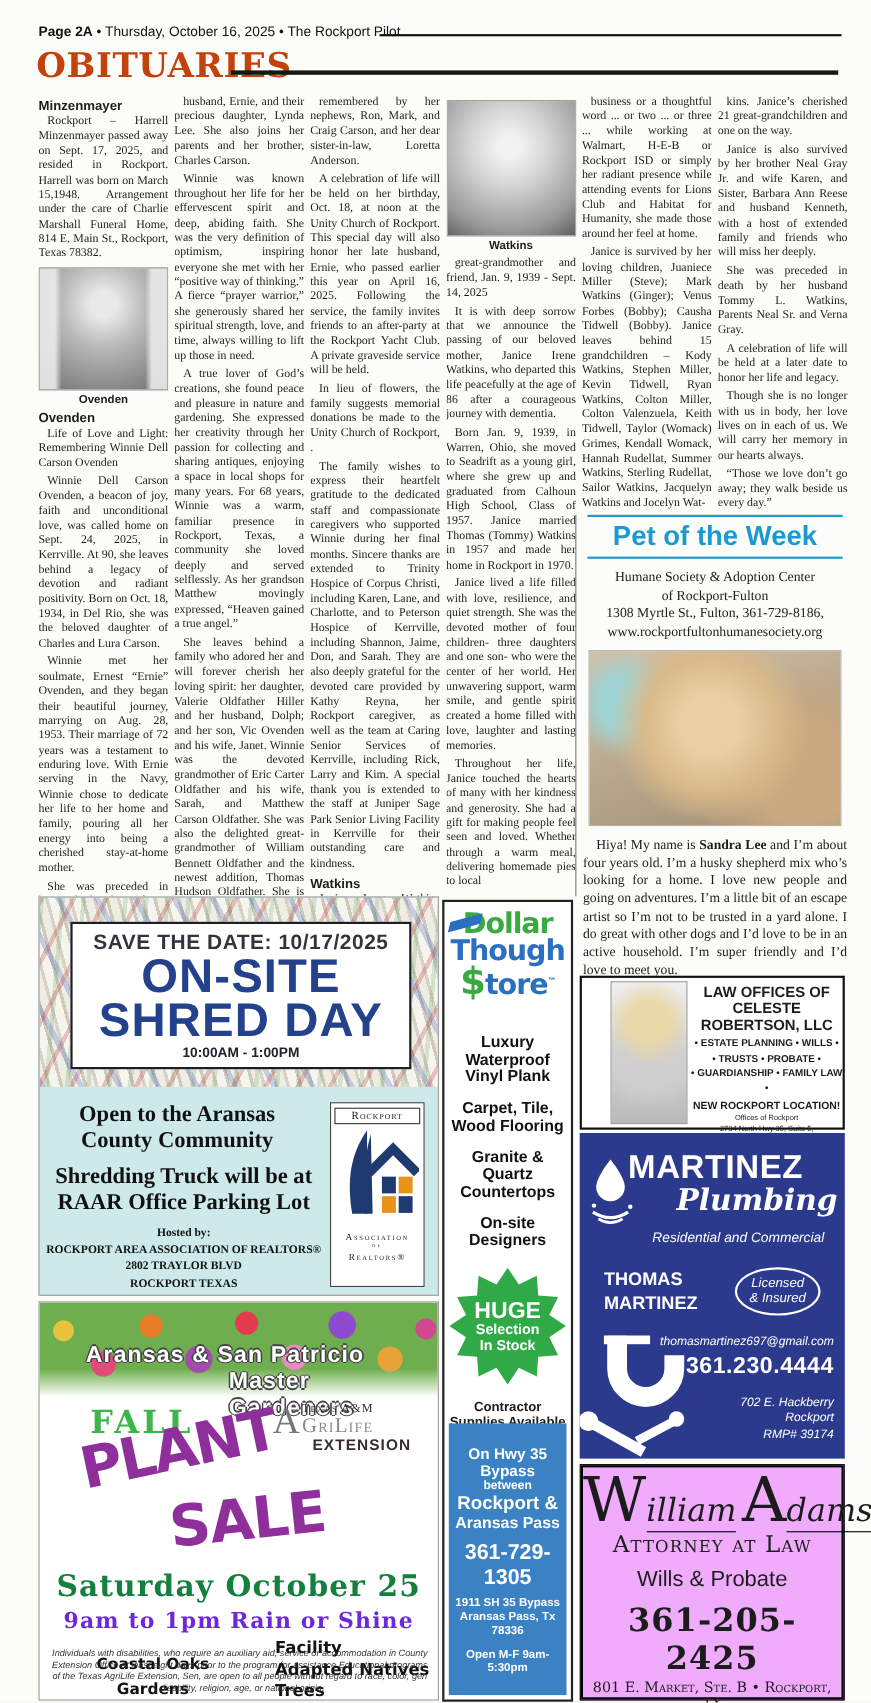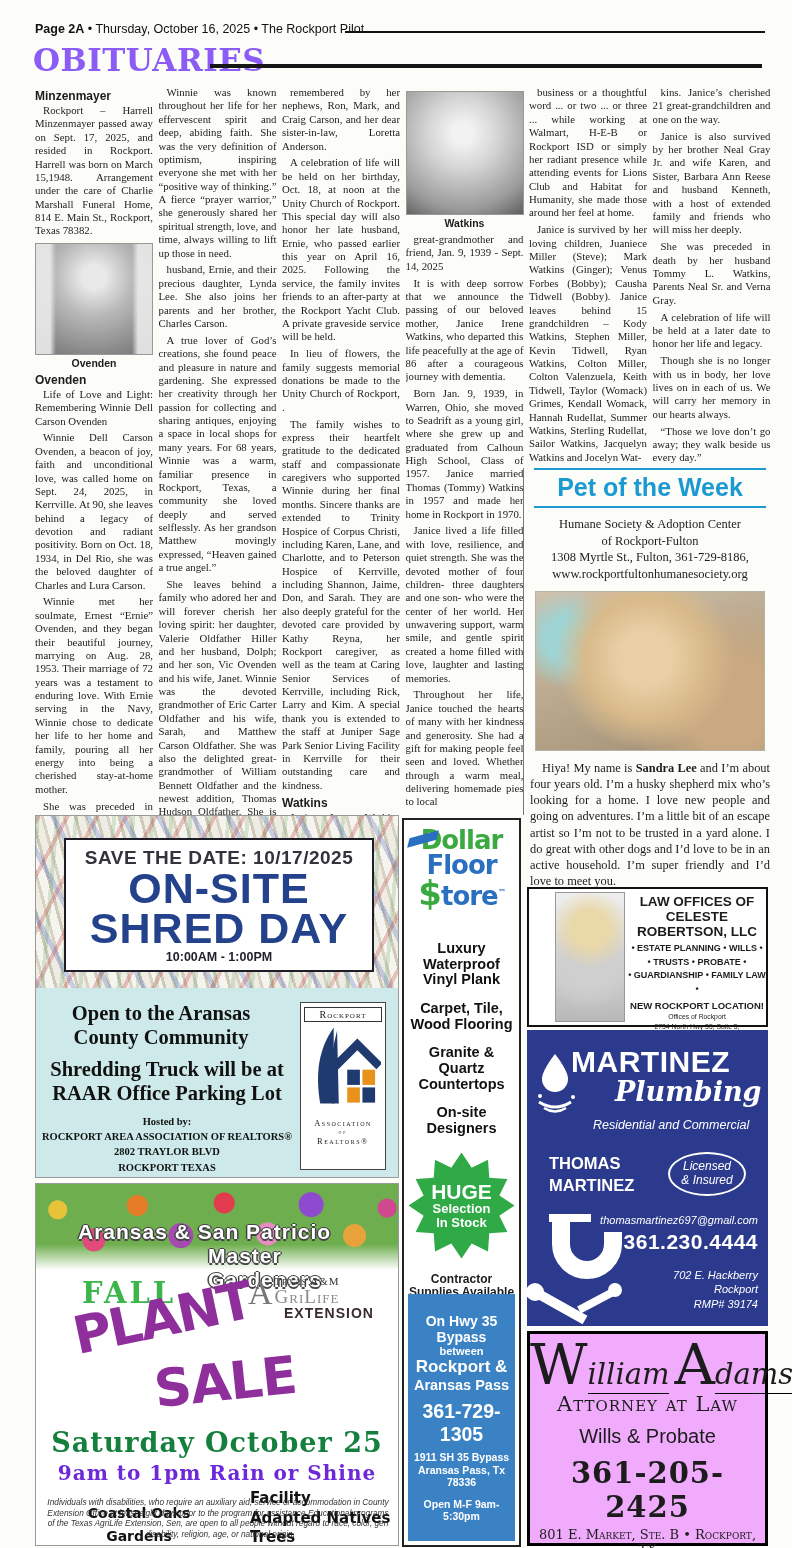--- a/index.html
+++ b/index.html
@@ -6,21 +6,21 @@
   html,body { background:#e8e8e4; }
   .page {
     position: relative; width: 792px; height: 1548px; margin: 0 auto;
     background: #fcfcf9; color:#1c1c1c; overflow: hidden;
     font-family: "Liberation Serif", serif;
   }
   
   .page-header { position:absolute; left:35px; top:22px; font-family:"Liberation Sans",sans-serif; font-size:12.5px; color:#111; white-space:nowrap; }
   .ph-page { font-weight:bold; }
   .header-rule { position:absolute; left:345px; top:31px; width:420px; height:2px; background:#111; }
-  .section-title { position:absolute; left:33px; top:42px; font-family:"DejaVu Serif",serif; font-weight:bold; font-size:31px; letter-spacing:.5px; color:#8b5cf6; }
+  .section-title { position:absolute; left:33px; top:42px; font-family:"DejaVu Serif",serif; font-weight:bold; font-size:31px; letter-spacing:.5px; color:#c2410c; }
   .title-rule { position:absolute; left:210px; top:64px; width:552px; height:4px; background:#161616; }
 
   
   .cols { position:absolute; left:35px; top:86px; width:738px; height:729px; display:flex; gap:5.5px; overflow:hidden; }
   .obit-col { flex:0 0 118px; width:118px; overflow:hidden; }
   .obit-col.short { height:384px; }
   .obit-head { font-family:"Liberation Sans",sans-serif; font-weight:bold; font-size:12px; margin:3px 0 1px; }
   .obit-p { font-size:10.8px; line-height:1.24; text-align:justify; text-indent:8px; margin:0 0 3.5px; }
   .obit-fig { margin:5px 0 4px; }
   .obit-cap { text-align:center; font-family:"Liberation Sans",sans-serif; font-weight:bold; font-size:10.5px; margin-top:2px; }
@@ -193,22 +193,22 @@
           <div class="photo-ph ovenden"></div>
           <figcaption class="obit-cap">Ovenden</figcaption>
         </figure>
         <div class="obit-head">Ovenden</div>
         <p class="obit-p">Life of Love and Light: Remembering Winnie Dell Carson Ovenden</p>
         <p class="obit-p">Winnie Dell Carson Ovenden, a beacon of joy, faith and unconditional love, was called home on Sept. 24, 2025, in Kerrville. At 90, she leaves behind a legacy of devotion and radiant positivity. Born on Oct. 18, 1934, in Del Rio, she was the beloved daughter of Charles and Lura Carson.</p>
         <p class="obit-p">Winnie met her soulmate, Ernest “Ernie” Ovenden, and they began their beautiful journey, marrying on Aug. 28, 1953. Their marriage of 72 years was a testament to enduring love. With Ernie serving in the Navy, Winnie chose to dedicate her life to her home and family, pouring all her energy into being a cherished stay-at-home mother.</p>
         <p class="obit-p">She was preceded in heaven by her devoted</p>
       </div>
     <div class="obit-col">
+        <p class="obit-p">husband, Ernie, and their precious daughter, Lynda Lee. She also joins her parents and her brother, Charles Carson.</p>
         <p class="obit-p">Winnie was known throughout her life for her effervescent spirit and deep, abiding faith. She was the very definition of optimism, inspiring everyone she met with her “positive way of thinking.” A fierce “prayer warrior,” she generously shared her spiritual strength, love, and time, always willing to lift up those in need.</p>
-        <p class="obit-p">husband, Ernie, and their precious daughter, Lynda Lee. She also joins her parents and her brother, Charles Carson.</p>
         <p class="obit-p">A true lover of God’s creations, she found peace and pleasure in nature and gardening. She expressed her creativity through her passion for collecting and sharing antiques, enjoying a space in local shops for many years. For 68 years, Winnie was a warm, familiar presence in Rockport, Texas, a community she loved deeply and served selflessly. As her grandson Matthew movingly expressed, “Heaven gained a true angel.”</p>
         <p class="obit-p">She leaves behind a family who adored her and will forever cherish her loving spirit: her daughter, Valerie Oldfather Hiller and her husband, Dolph; and her son, Vic Ovenden and his wife, Janet. Winnie was the devoted grandmother of Eric Carter Oldfather and his wife, Sarah, and Matthew Carson Oldfather. She was also the delighted great-grandmother of William Bennett Oldfather and the newest addition, Thomas Hudson Oldfather. She is fondly</p>
       </div>
     <div class="obit-col">
         <p class="obit-p">remembered by her nephews, Ron, Mark, and Craig Carson, and her dear sister-in-law, Loretta Anderson.</p>
         <p class="obit-p">A celebration of life will be held on her birthday, Oct. 18, at noon at the Unity Church of Rockport. This special day will also honor her late husband, Ernie, who passed earlier this year on April 16, 2025. Following the service, the family invites friends to an after-party at the Rockport Yacht Club. A private graveside service will be held.</p>
         <p class="obit-p">In lieu of flowers, the family suggests memorial donations be made to the Unity Church of Rockport, .</p>
         <p class="obit-p">The family wishes to express their heartfelt gratitude to the dedicated staff and compassionate caregivers who supported Winnie during her final months. Sincere thanks are extended to Trinity Hospice of Corpus Christi, including Karen, Lane, and Charlotte, and to Peterson Hospice of Kerrville, including Shannon, Jaime, Don, and Sarah. They are also deeply grateful for the devoted care provided by Kathy Reyna, her Rockport caregiver, as well as the team at Caring Senior Services of Kerrville, including Rick, Larry and Kim. A special thank you is extended to the staff at Juniper Sage Park Senior Living Facility in Kerrville for their outstanding care and kindness.</p>
         <div class="obit-head">Watkins</div>
         <p class="obit-p">Janice Irene Watkins (Gray): beloved mother, grandmother,</p>
@@ -318,21 +318,21 @@
         <div class="ps-item">Trees</div>
       </div>
 
     <div class="ps-disc">Individuals with disabilities, who require an auxiliary aid, service or accommodation in County Extension Office at least eight days prior to the program for assistance Educational programs of the Texas AgriLife Extension, Sen, are open to all people without regard to race, color, gen , disability, religion, age, or national origin.</div>
   </div>
 
   <div class="ad-dollar">
     <div class="df-logo">
       <div class="df-plank"></div>
       <div class="df-dollar">Dollar</div>
-      <div class="df-floor">Floor</div>
+      <div class="df-floor">Though</div>
       <div class="df-store"><span class="ds">$</span><span>tore</span><span class="df-tm">™</span></div>
     </div>
     <div>
         <div class="df-sec">Luxury Waterproof Vinyl Plank</div>
         <div class="df-sec">Carpet, Tile, Wood Flooring</div>
         <div class="df-sec">Granite &amp; Quartz Countertops</div>
         <div class="df-sec">On-site Designers</div>
       </div>
     <div class="df-burst">
       <div class="b1">HUGE</div>

